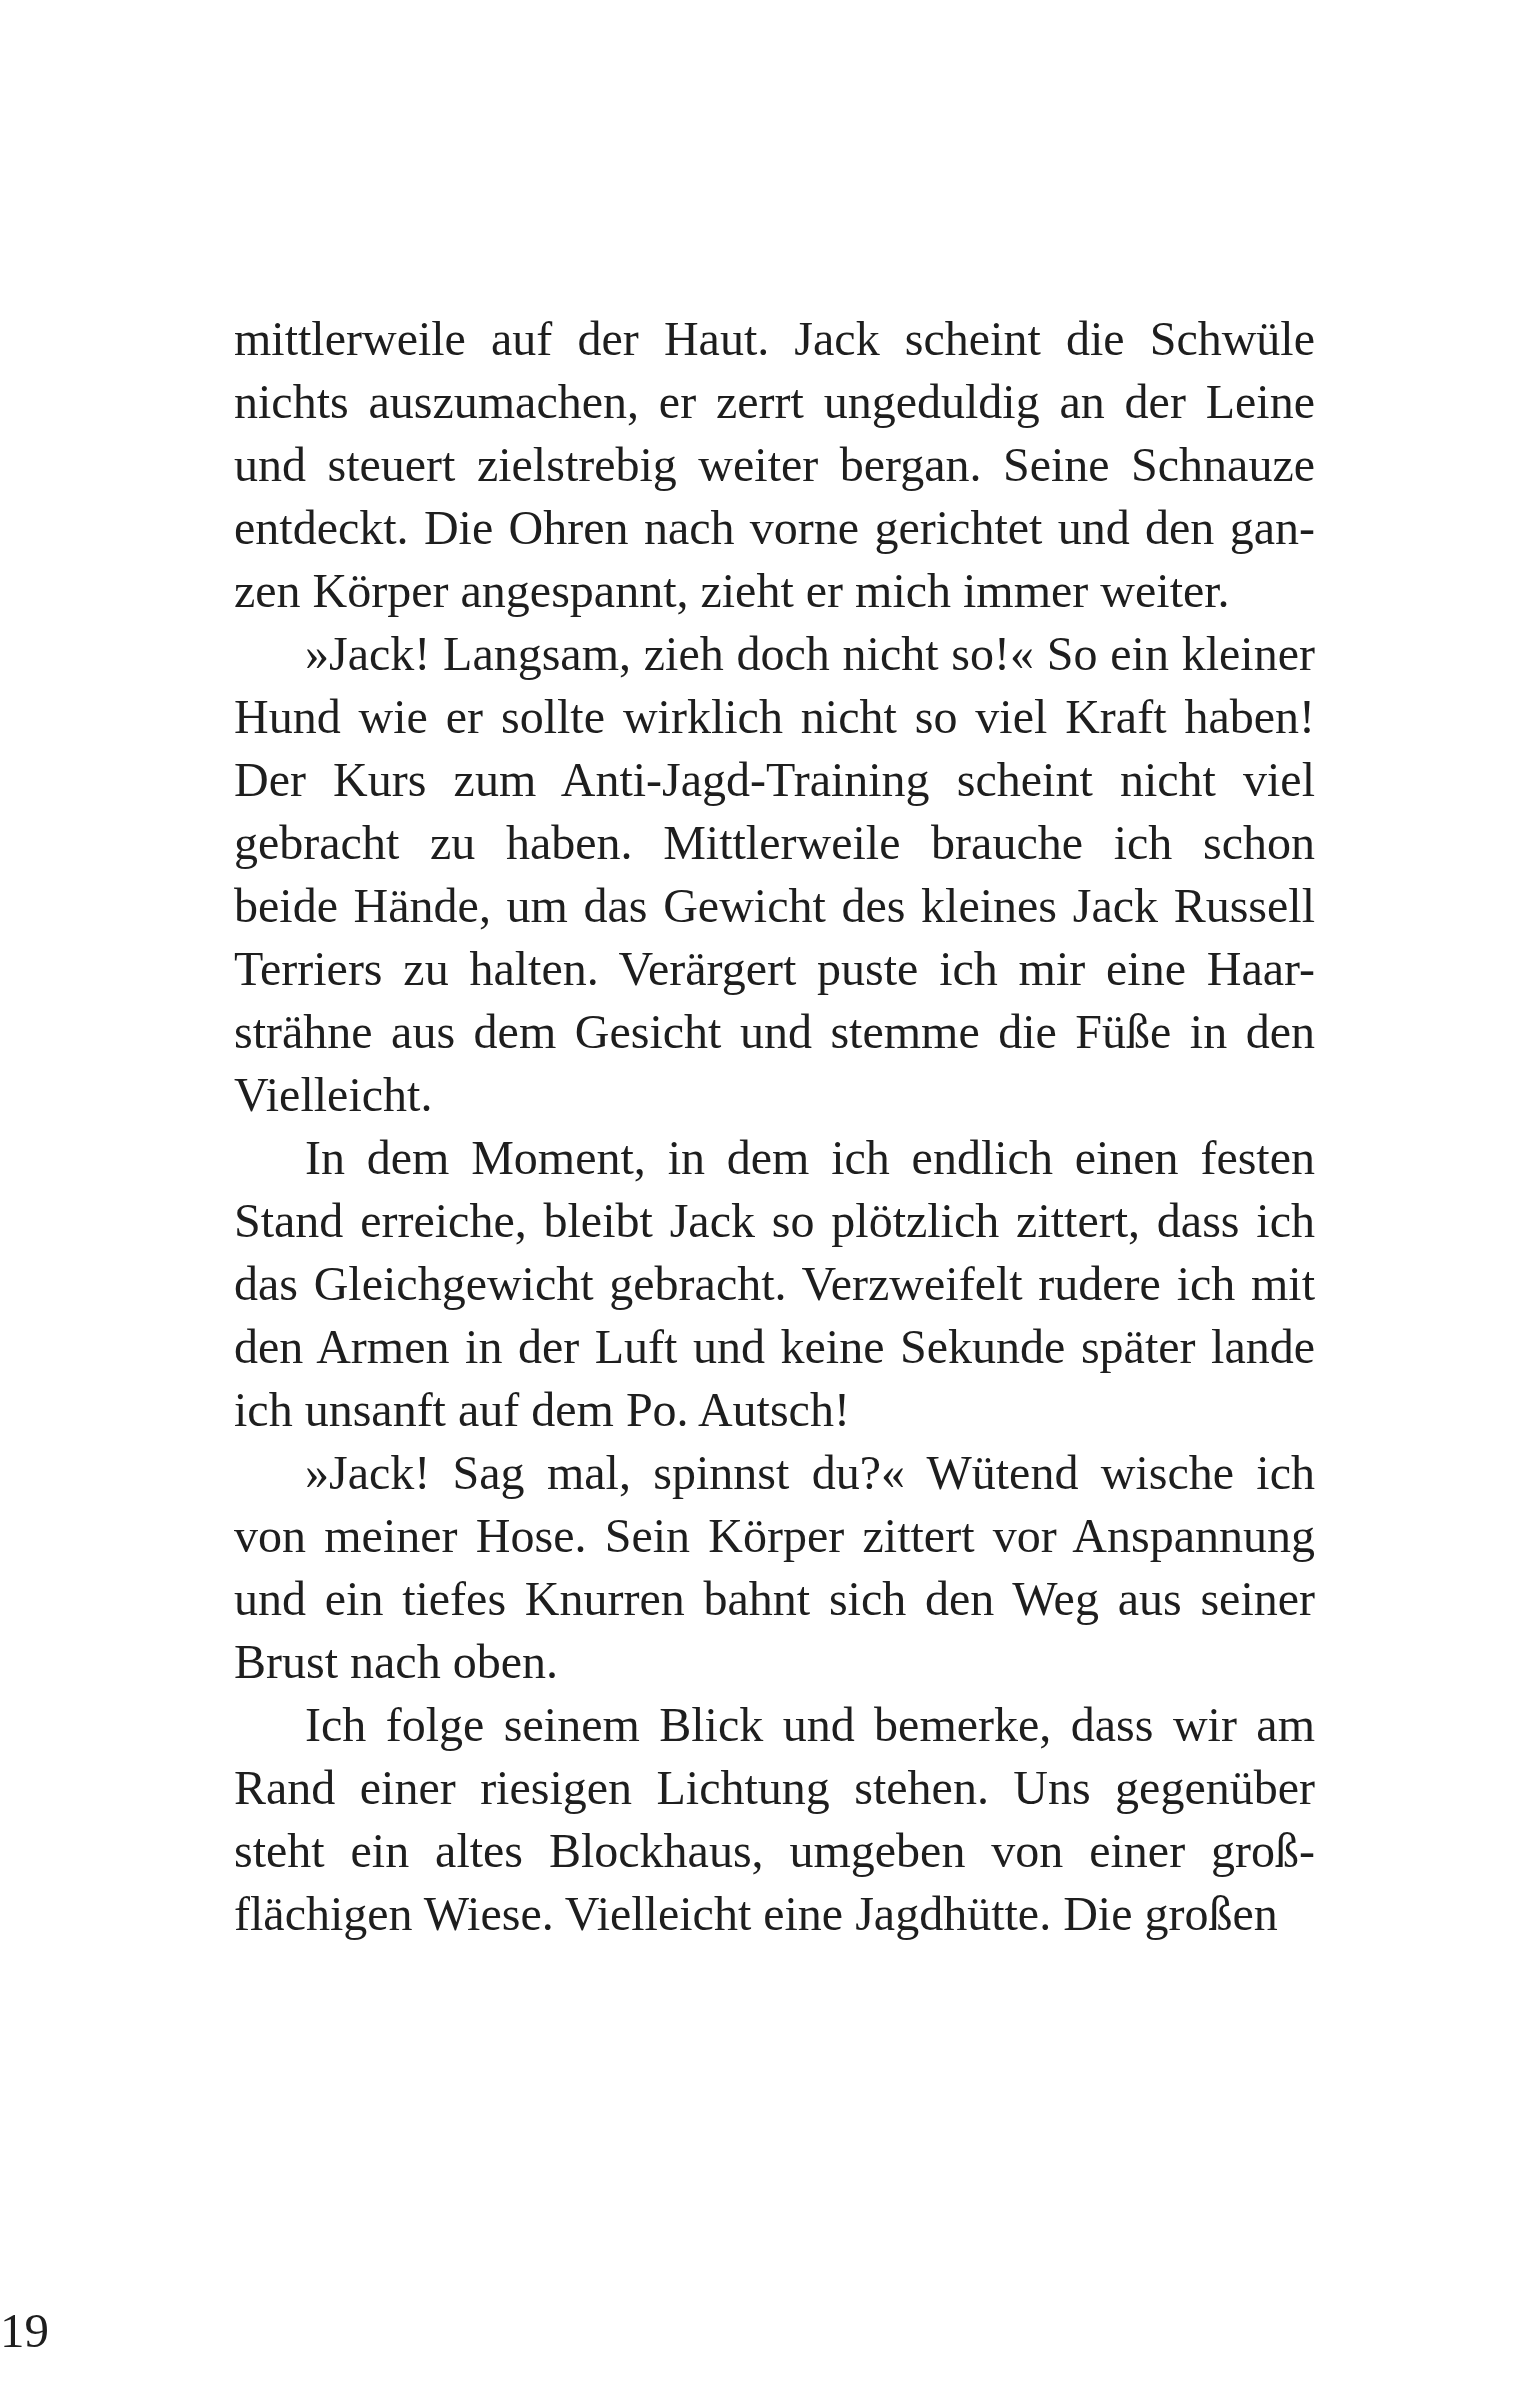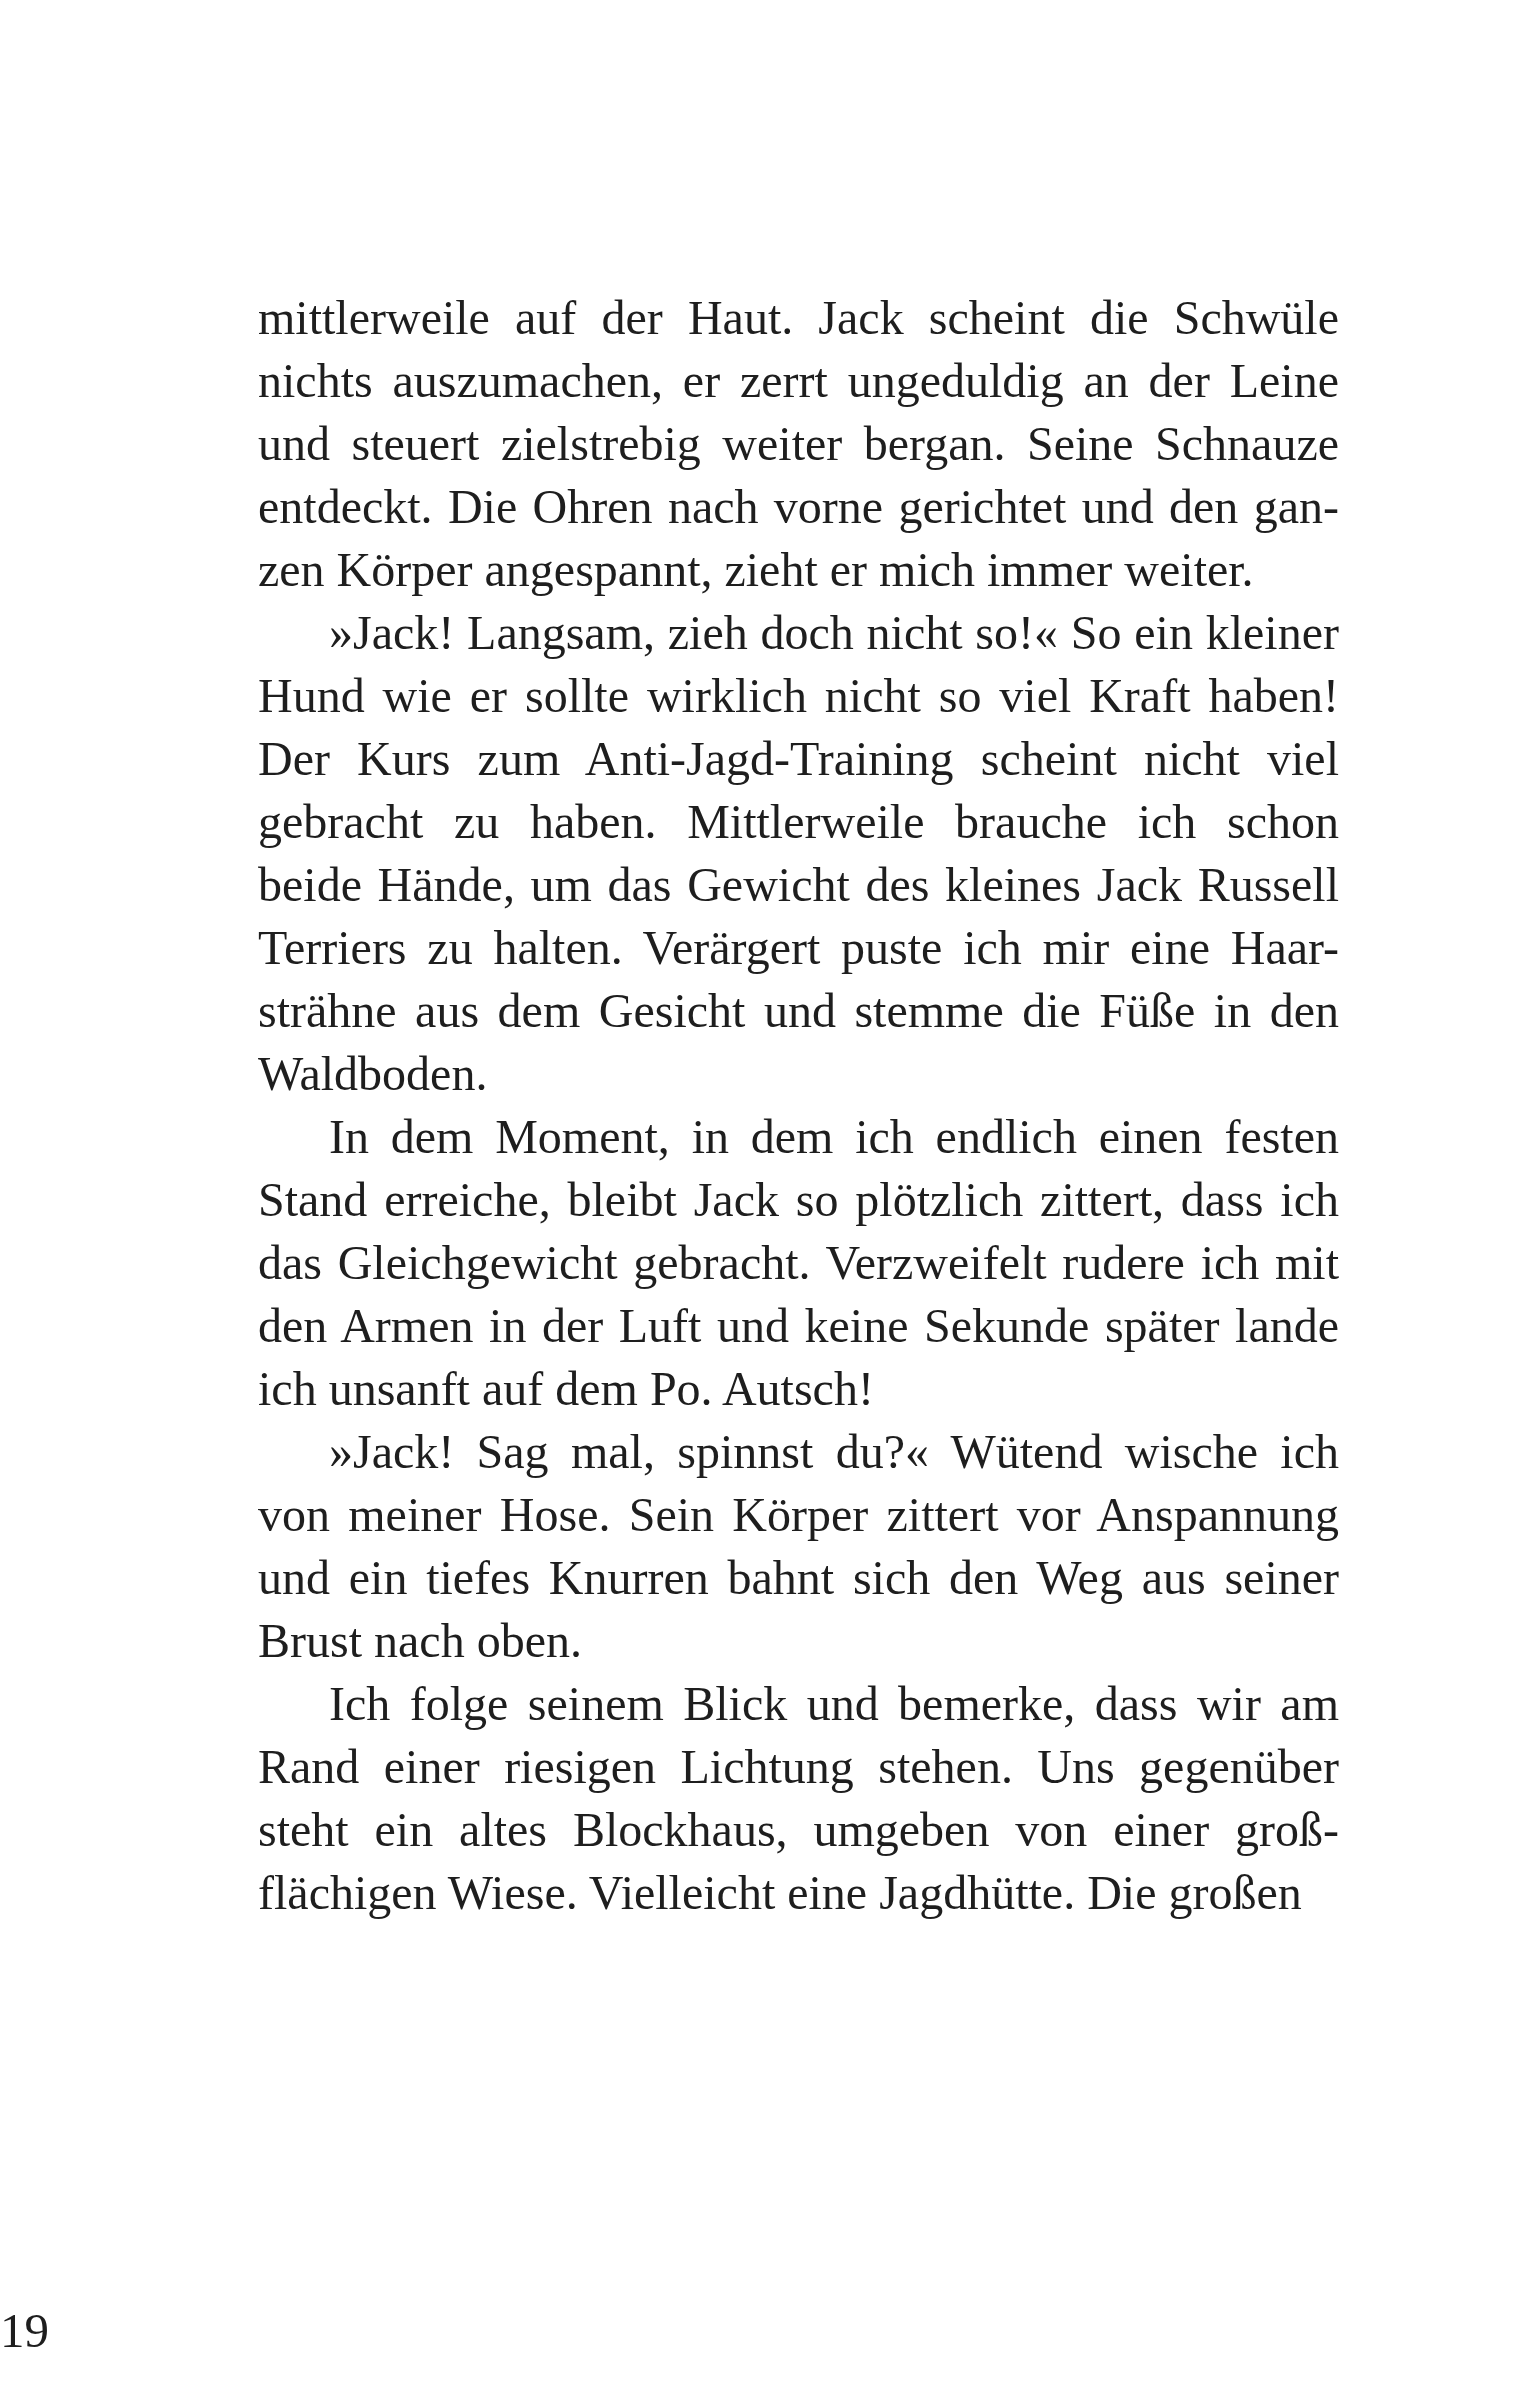--- a/index.html
+++ b/index.html
@@ -10,25 +10,24 @@
     width: 1517px;
     height: 2401px;
     background: #ffffff;
     position: relative;
     font-family: "Liberation Serif", "DejaVu Serif", serif;
     color: #1e1e1e;
   }
   .text-block {
     position: absolute;
     left: 234px;
-    top: 286px;
+    top: 307px;
     width: 1081px;
     font-size: 48px;
     line-height: 63px;
-    margin-left: 24px;
   }
   .paragraph {
     margin: 0;
     padding: 0;
   }
   .line {
     text-align: justify;
     text-align-last: justify;
     text-justify: inter-word;
     white-space: normal;
@@ -62,21 +61,21 @@
       <div class="line last">zen Körper angespannt, zieht er mich immer weiter.</div>
     </div>
     <div class="paragraph">
       <div class="line indent">»Jack! Langsam, zieh doch nicht so!« So ein kleiner</div>
       <div class="line">Hund wie er sollte wirklich nicht so viel Kraft haben!</div>
       <div class="line">Der Kurs zum Anti-Jagd-Training scheint nicht viel</div>
       <div class="line">gebracht zu haben. Mittlerweile brauche ich schon</div>
       <div class="line">beide Hände, um das Gewicht des kleines Jack Russell</div>
       <div class="line">Terriers zu halten. Verärgert puste ich mir eine Haar-</div>
       <div class="line">strähne aus dem Gesicht und stemme die Füße in den</div>
-      <div class="line last">Waldboden.</div>
+      <div class="line last">Vielleicht.</div>
     </div>
     <div class="paragraph">
       <div class="line indent">In dem Moment, in dem ich endlich einen festen</div>
       <div class="line">Stand erreiche, bleibt Jack so plötzlich zittert, dass ich</div>
       <div class="line">das Gleichgewicht gebracht. Verzweifelt rudere ich mit</div>
       <div class="line">den Armen in der Luft und keine Sekunde später lande</div>
       <div class="line last">ich unsanft auf dem Po. Autsch!</div>
     </div>
     <div class="paragraph">
       <div class="line indent">»Jack! Sag mal, spinnst du?« Wütend wische ich</div>

